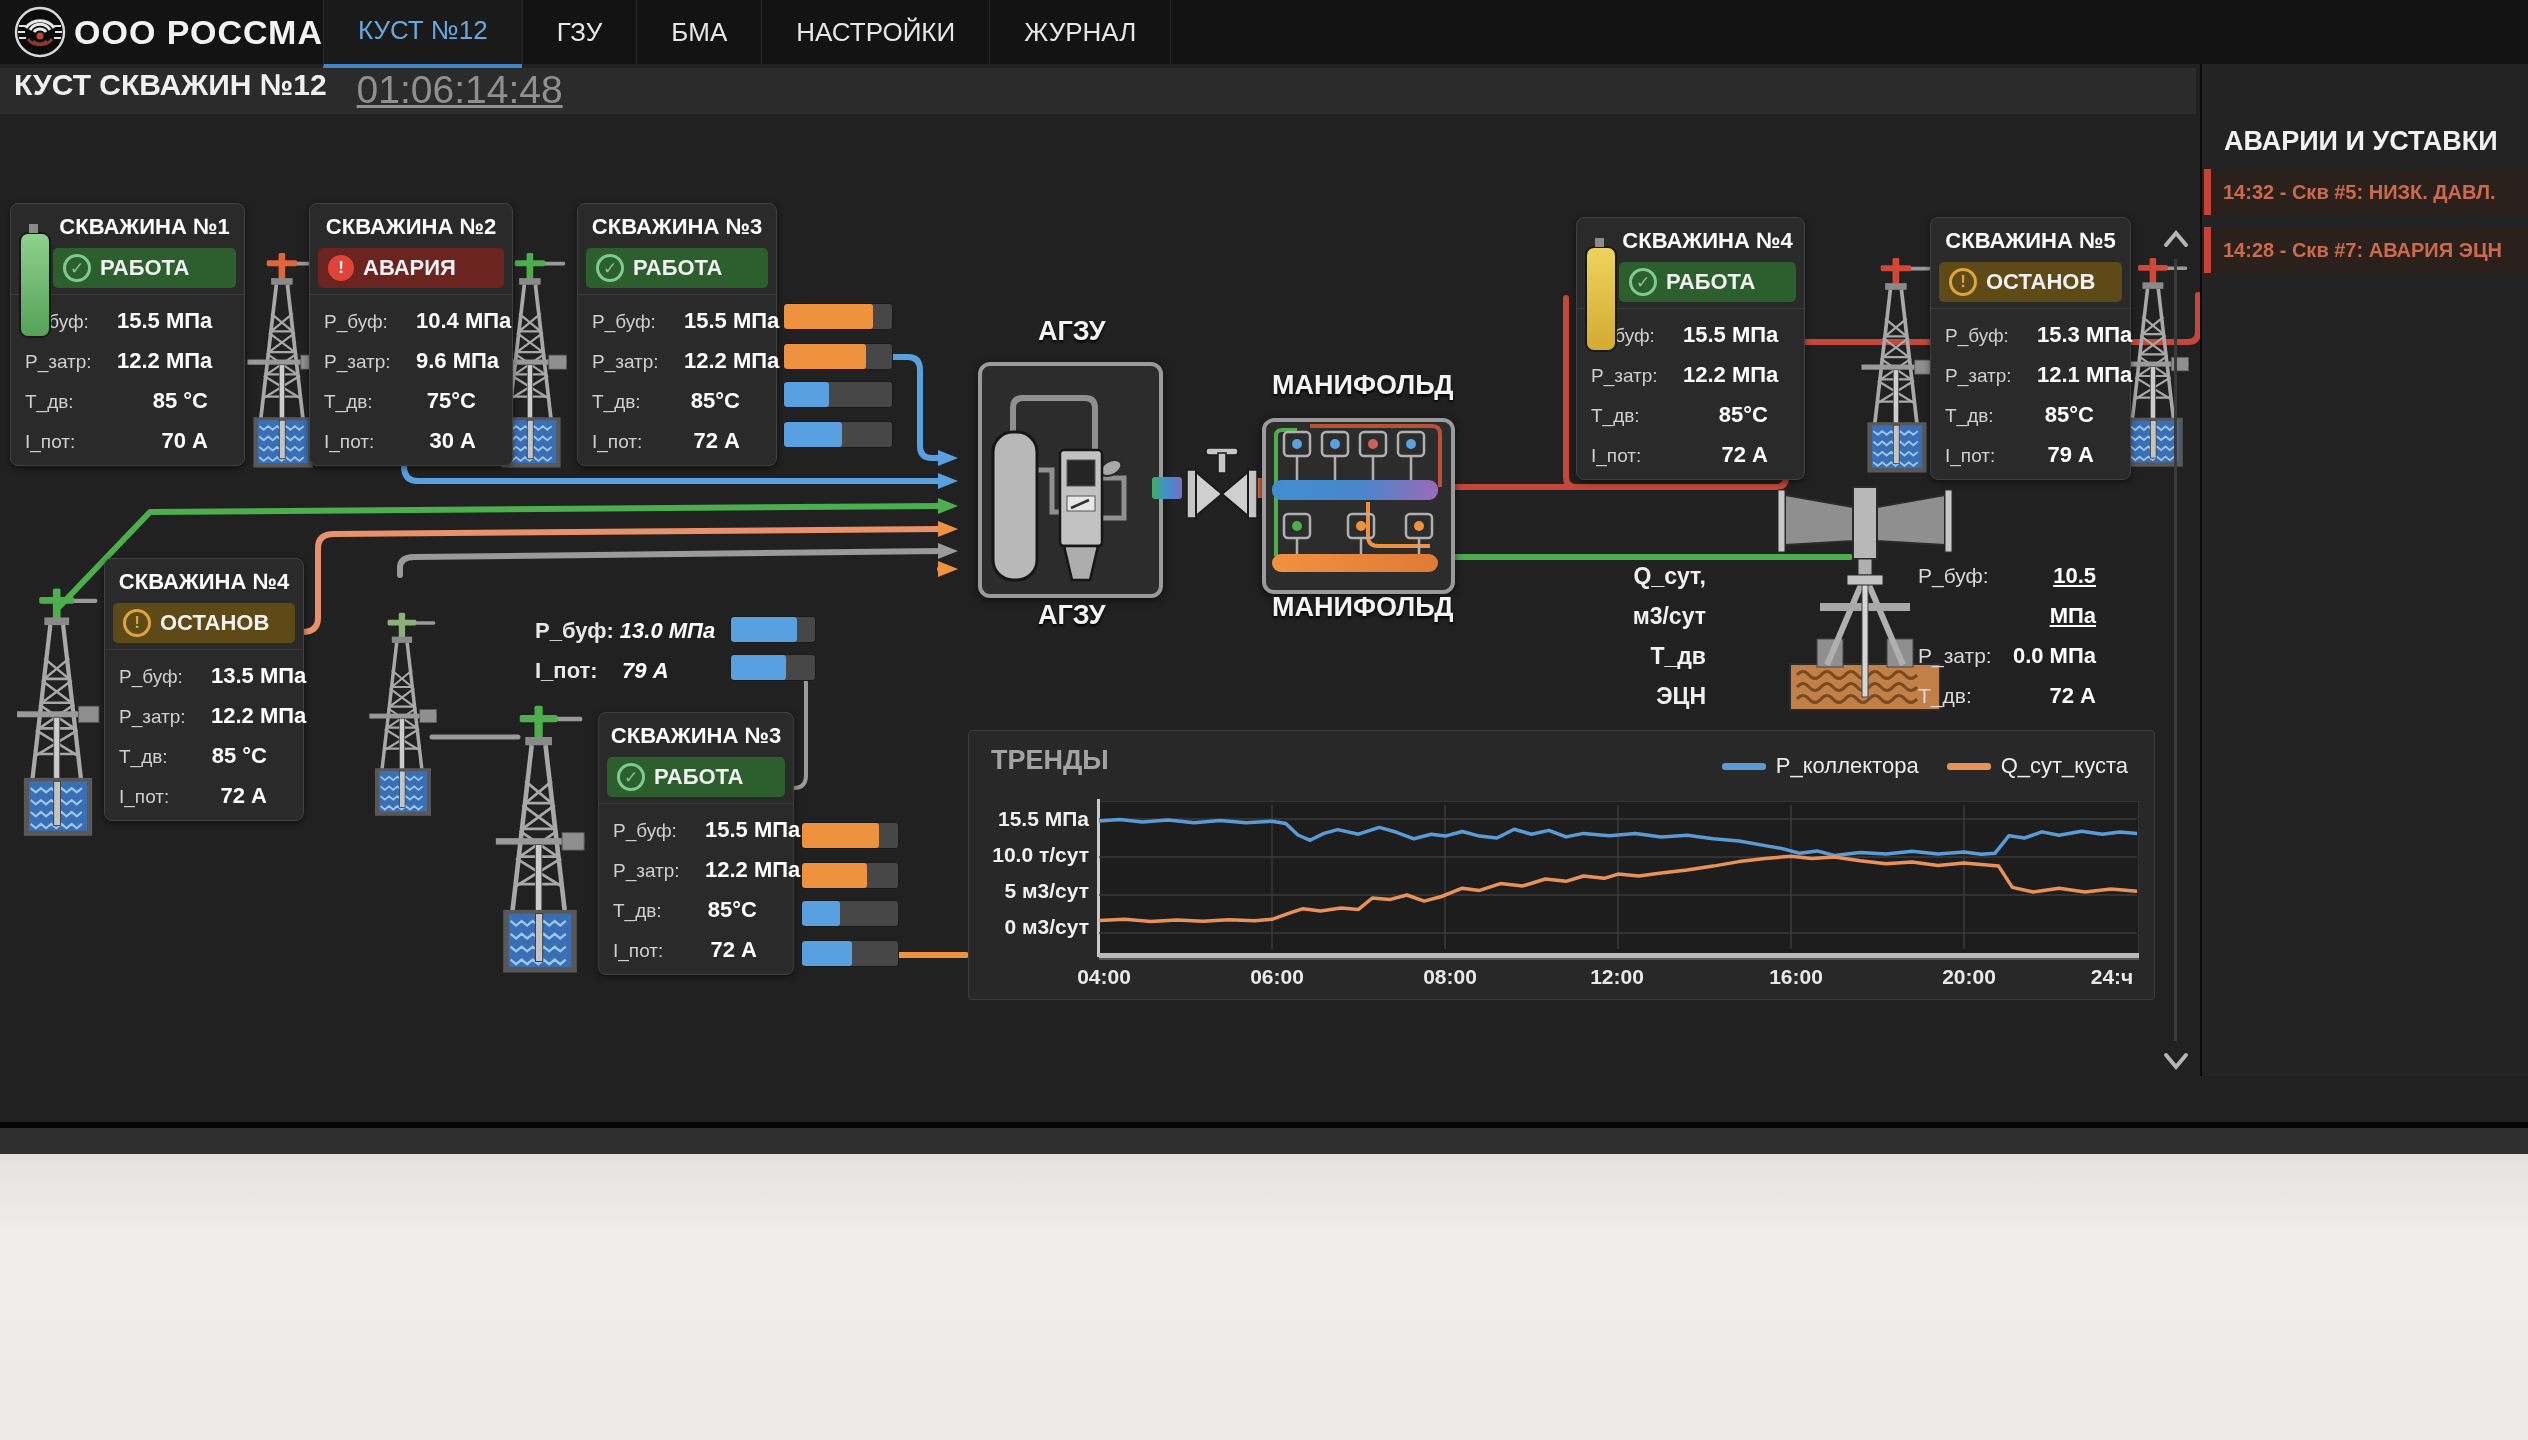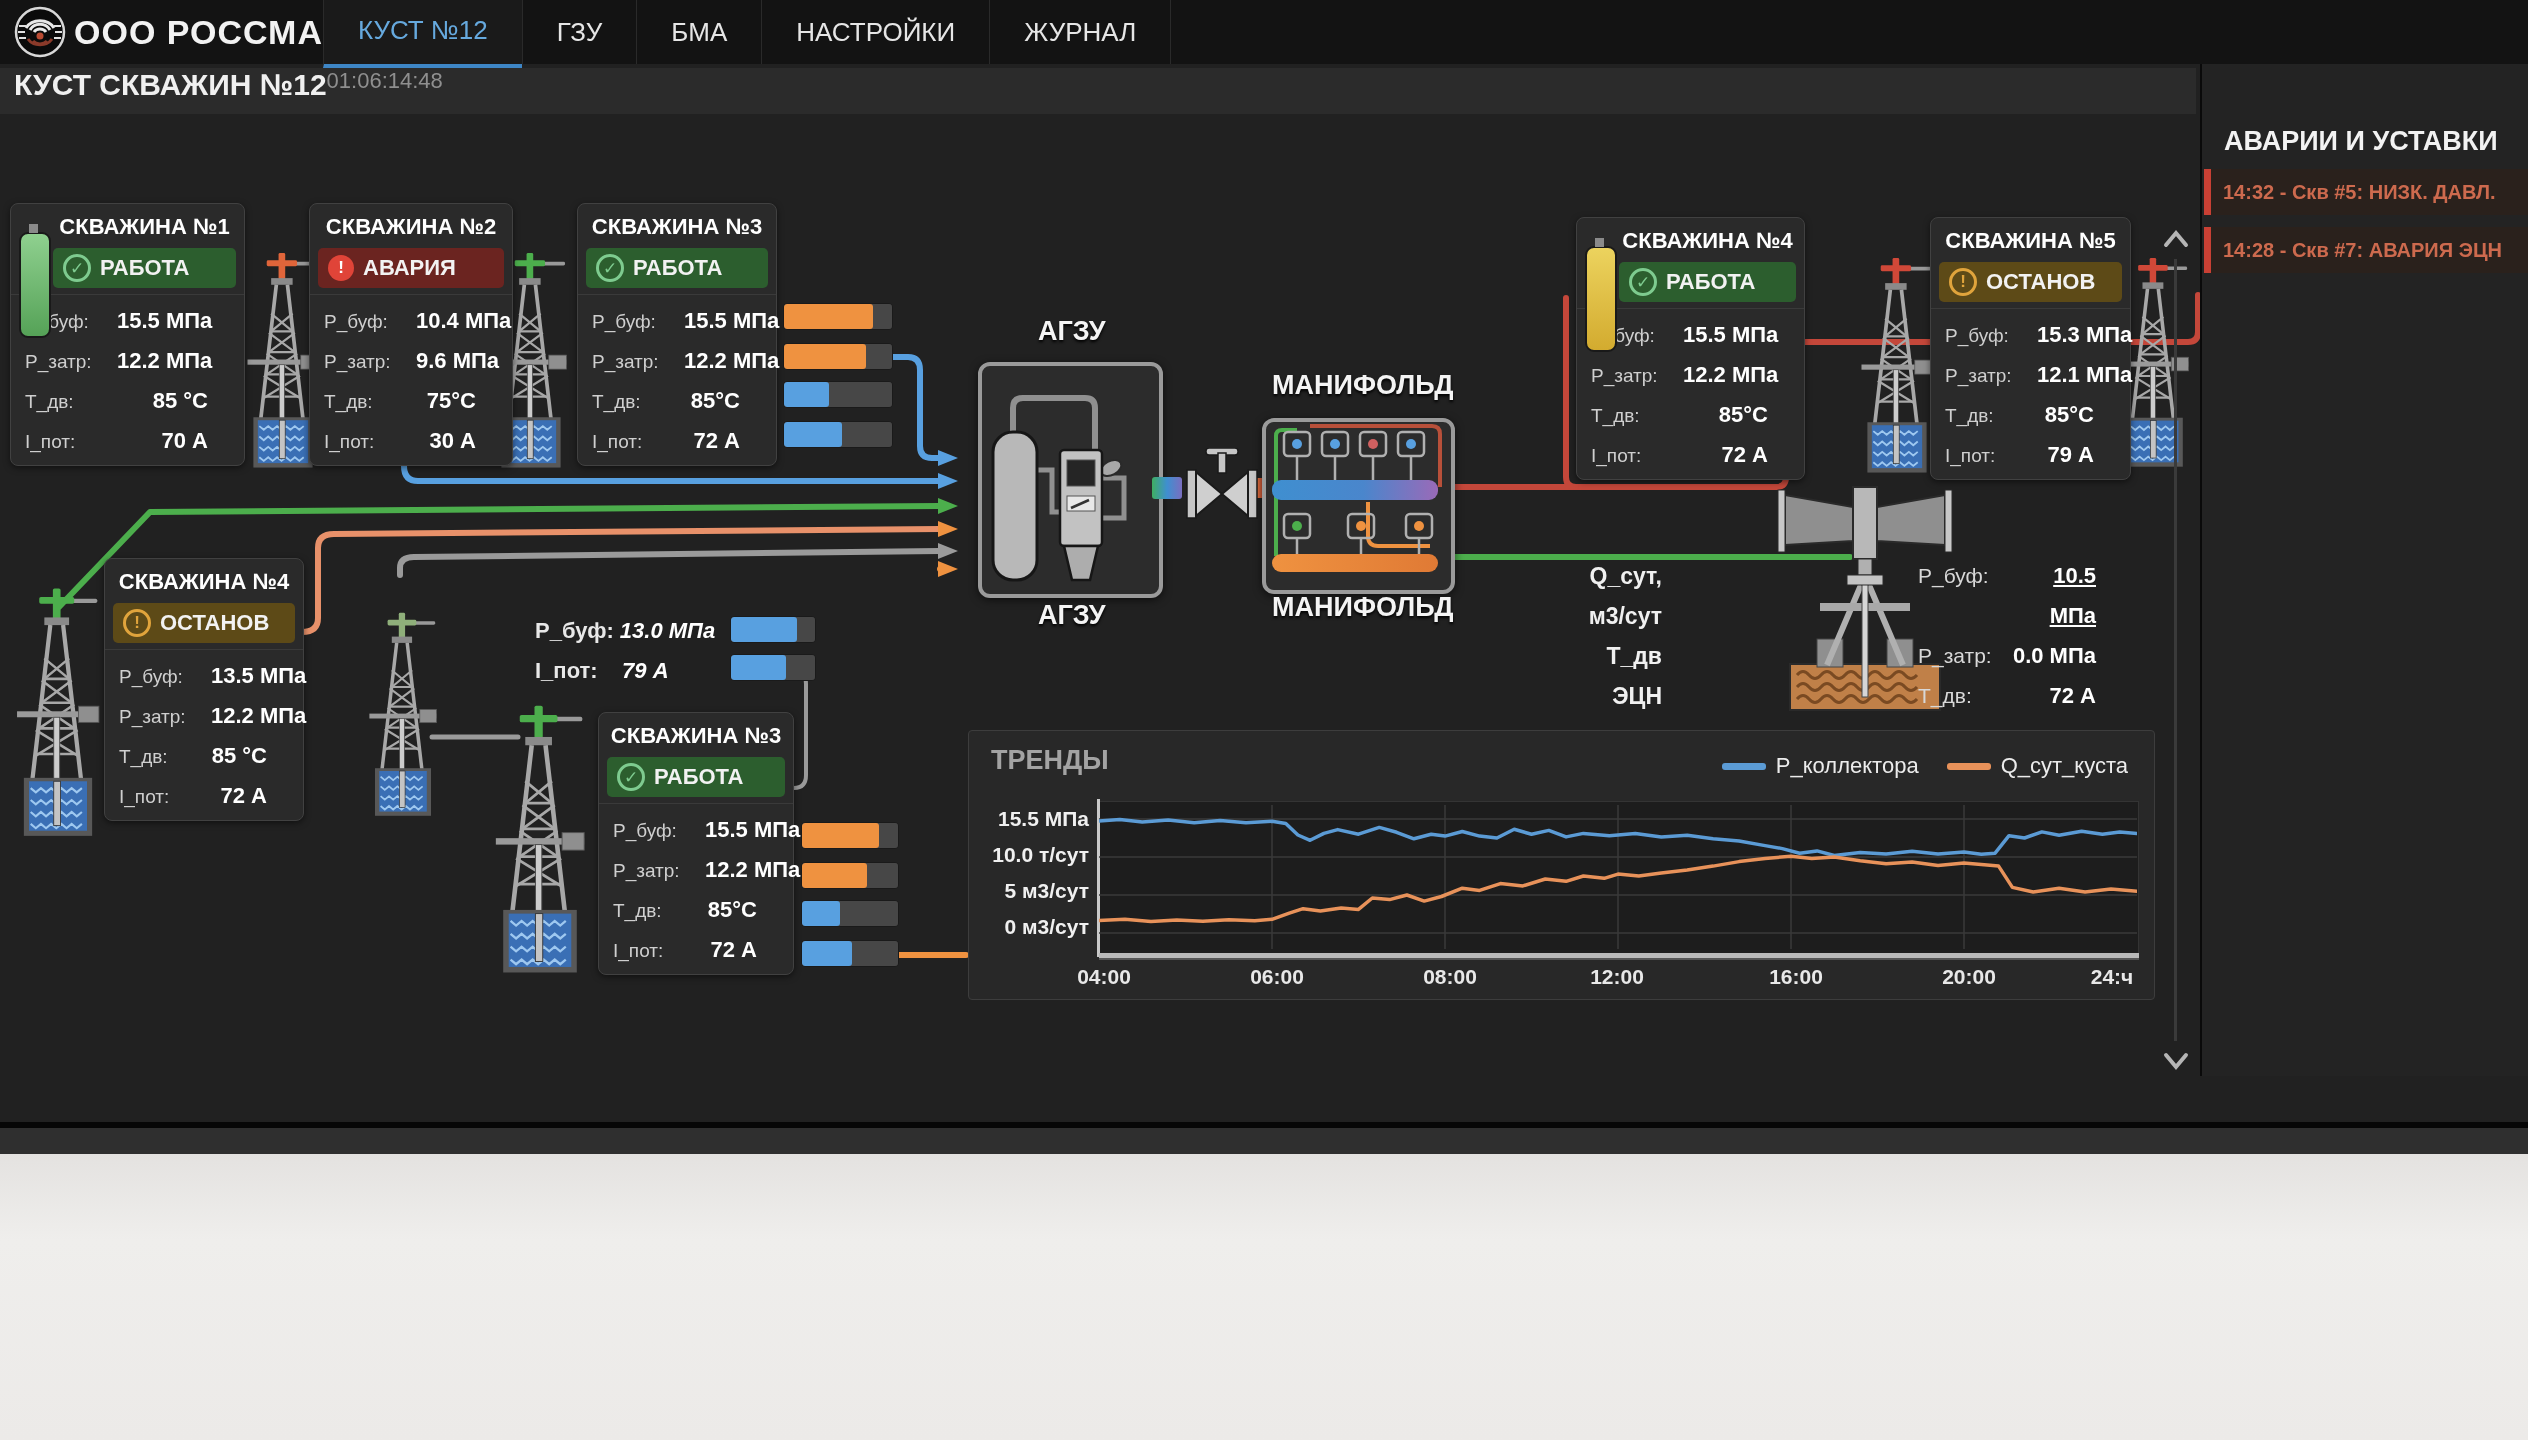--- a/index.html
+++ b/index.html
@@ -9,21 +9,21 @@
   #topbar{position:absolute;left:0;top:0;width:2528px;height:64px;background:#131313;display:flex;align-items:center;z-index:6;}
   #logo{margin-left:14px;width:52px;height:52px;flex:0 0 auto;}
   #company{color:#f2f2f2;font-size:34px;font-weight:bold;letter-spacing:1px;margin-left:8px;}
   #tabs{display:flex;height:64px;}
   .tab{height:64px;line-height:64px;padding:0 34px;color:#e6e6e6;font-size:26px;border-left:1px solid #2a2a2a;cursor:pointer;}
   .tab:last-child{border-right:1px solid #2a2a2a;}
   .tab.active{color:#66a9de;background:#1a1a1a;border-bottom:4px solid #3e86c6;line-height:60px;}
   
   #main-header{position:absolute;left:0;top:68px;width:2196px;height:46px;background:#2b2b2b;display:flex;align-items:flex-start;z-index:5;}
   #main-title{color:#f0f0f0;font-size:30px;font-weight:bold;margin-left:14px;}
-  #main-time{color:#8f8f8f;font-size:22px;}
+  #main-time{color:#8f8f8f;font-size:39px;margin-left:30px;text-decoration:underline;}
   
   #alarm-panel{position:absolute;left:2200px;top:64px;width:328px;height:1012px;background:#232323;border-left:2px solid #0a0a0a;z-index:5;}
   #alarm-title{color:#f2f2f2;font-size:27px;font-weight:bold;padding:62px 0 0 22px;}
   .alarm-row{margin:12px 0 0 2px;height:46px;line-height:46px;background:#2a211c;border-left:7px solid #c94034;color:#cd6a4e;font-size:20px;font-weight:bold;padding-left:12px;white-space:nowrap;overflow:hidden;cursor:pointer;}
   
   .card{position:absolute;background:#2a2a2a;border:1px solid #414141;border-radius:8px;z-index:3;box-shadow:0 2px 6px rgba(0,0,0,.5);cursor:pointer;}
   .card-title{color:#fff;font-size:22px;font-weight:bold;text-align:center;padding-top:10px;}
   .pill{display:flex;align-items:center;gap:9px;margin:8px 8px 6px 8px;height:40px;border-radius:5px;padding-left:10px;}
   .pill span.st{color:#f2f2f2;font-size:22px;font-weight:bold;}
   .pill.work{background:#2c5e2e;}
@@ -255,21 +255,21 @@
     <rect x="97" y="100" width="6" height="114" fill="#d6d6d6" stroke="#444" stroke-width="1"></rect>
     <polygon points="20,12 88,24 88,58 20,62" fill="#8f8f8f" stroke="#2a2a2a" stroke-width="2"></polygon>
     <polygon points="180,12 112,24 112,58 180,62" fill="#8f8f8f" stroke="#2a2a2a" stroke-width="2"></polygon>
     <rect x="13" y="7" width="7" height="62" fill="#c8c8c8" stroke="#2a2a2a"></rect>
     <rect x="180" y="7" width="7" height="62" fill="#c8c8c8" stroke="#2a2a2a"></rect>
     <rect x="88" y="4" width="24" height="72" fill="#b8b8b8" stroke="#2a2a2a" stroke-width="2"></rect>
     <rect x="93" y="76" width="14" height="16" fill="#b0b0b0" stroke="#2a2a2a"></rect>
     <rect x="82" y="92" width="36" height="10" fill="#c4c4c4" stroke="#2a2a2a"></rect>
   </svg>
 
-  <div class="abs" style="left:1552px;top:556px;width:110px;text-align:right;z-index:3;color:#f0f0f0;font-size:23px;font-weight:bold;line-height:40px;">
+  <div class="abs" style="left:1596px;top:556px;width:110px;text-align:right;z-index:3;color:#f0f0f0;font-size:23px;font-weight:bold;line-height:40px;">
     <div>Q_сут,</div>
     <div>м3/сут</div>
     <div>Т_дв</div>
     <div>ЭЦН</div>
   </div>
   <div class="abs" style="left:1918px;top:556px;width:178px;z-index:3;">
     <div style="display:flex;line-height:40px;">
       <span style="color:#d8d8d8;font-size:21px;flex:0 0 84px;">Р_буф:</span>
       <span style="color:#fff;font-size:22px;font-weight:bold;flex:1;text-align:right;text-decoration:underline;">10.5 МПа</span>
     </div>

